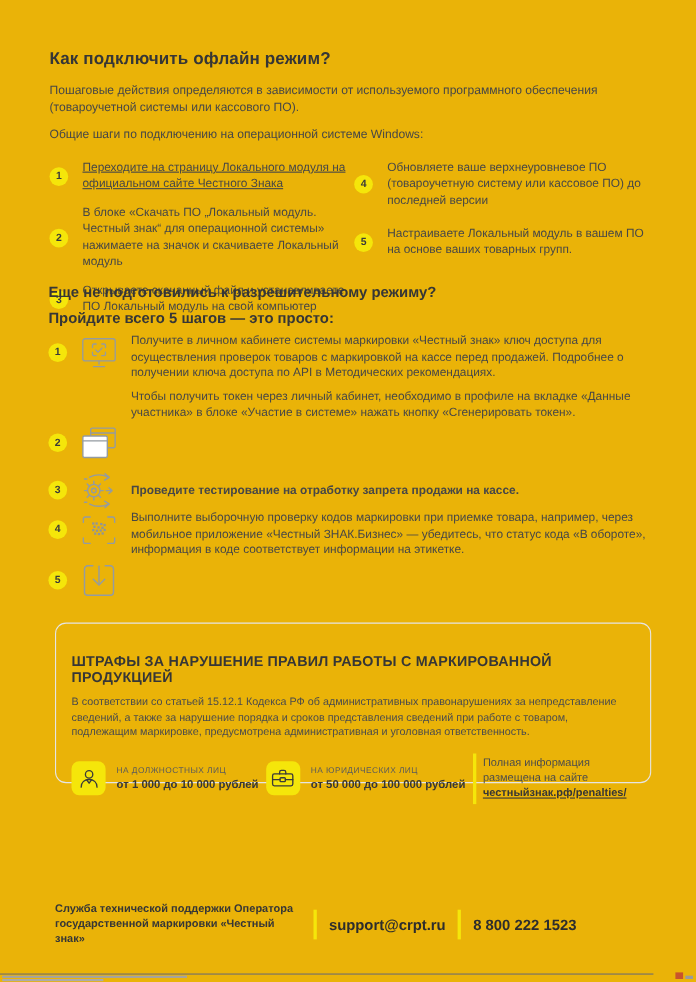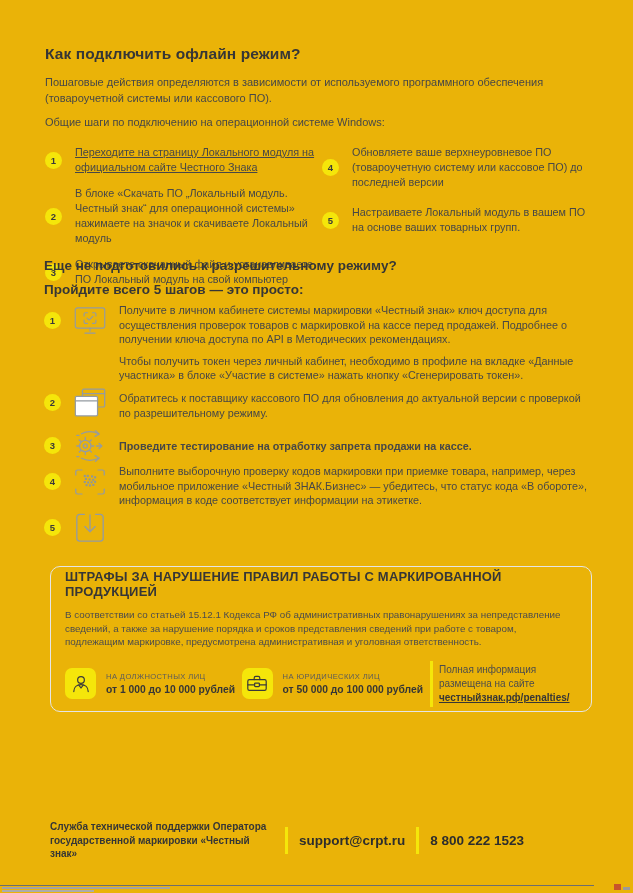--- a/index.html
+++ b/index.html
@@ -32,21 +32,21 @@
   .item .num{margin-top:9px;}
   .ic{flex:0 0 32px;width:32px;height:36px;margin-left:13px;}
   .item .txt{margin-left:13px;width:474px;font-size:10.8px;line-height:14.5px;}
   .item .txt p + p{margin-top:7px;}
   .t-c1{margin-top:6px;}  
   .t-c2{margin-top:11px;font-weight:bold;}
   .it1{top:45px;} .it2{top:127px;} .it3{top:170px;} .it4{top:206px;} .it5{top:252px;}
 
   
   .pen{position:absolute;top:566px;left:50px;width:542px;height:146px;box-sizing:border-box;
-       border:1px solid #E5E5E5;border-radius:10px;padding:2px 14px 0 14px;}
+       border:1px solid #E5E5E5;border-radius:10px;padding:26px 14px 0 14px;}
   .pen h2{font-size:13px;font-weight:bold;color:#363636;letter-spacing:.2px;}
   .pen .body{margin-top:9px;font-size:9.8px;line-height:13.5px;color:#4c4c4c;width:505px;}
   .fines{display:flex;align-items:center;justify-content:space-between;margin-top:12px;}
   .fine{display:flex;align-items:center;}
   .fine-ic{flex:0 0 31px;width:31px;height:31px;border-radius:7px;background:#F5E60A;
            display:flex;align-items:center;justify-content:center;}
   .fine-tx{margin-left:10px;}
   .fine-lbl{font-size:7.6px;letter-spacing:.4px;color:#5b5b5b;}
   .fine-amt{font-size:10.3px;font-weight:bold;color:#363636;margin-top:3px;}
   .vbar{width:3px;height:46px;background:#F5E60A;}
@@ -133,23 +133,20 @@
     <div class="item it2">
       <div class="num">2</div>
       <span class="ic">
         <svg viewBox="0 0 36 34" width="32" height="36">
           <rect class="st" x="9.5" y="1.5" width="25" height="20" rx="1.5"></rect>
           <path class="st" d="M9.5,6.5 H34.5"></path>
           <rect class="stw" x="1.5" y="9.5" width="25" height="22" rx="1.5"></rect>
           <path class="st" d="M1.5,14.5 H26.5"></path>
         </svg>
       </span>
-      <div class="txt t-c1">
-        <p>Обратитесь к поставщику кассового ПО для обновления до актуальной версии с проверкой по разрешительному режиму.</p>
-      </div>
     </div>
 
     <div class="item it3">
       <div class="num">3</div>
       <span class="ic">
         <svg viewBox="0 0 34 36" width="32" height="36">
           <path class="st" d="M3,6.8 h2.2"></path>
           <path class="st" d="M8,5 C13.5,2.2 20,2.2 26,5"></path>
           <polyline class="st" points="22.8,1.8 26.8,5.2 22.4,7.8"></polyline>
           <circle class="st" cx="12" cy="18" r="6"></circle>

